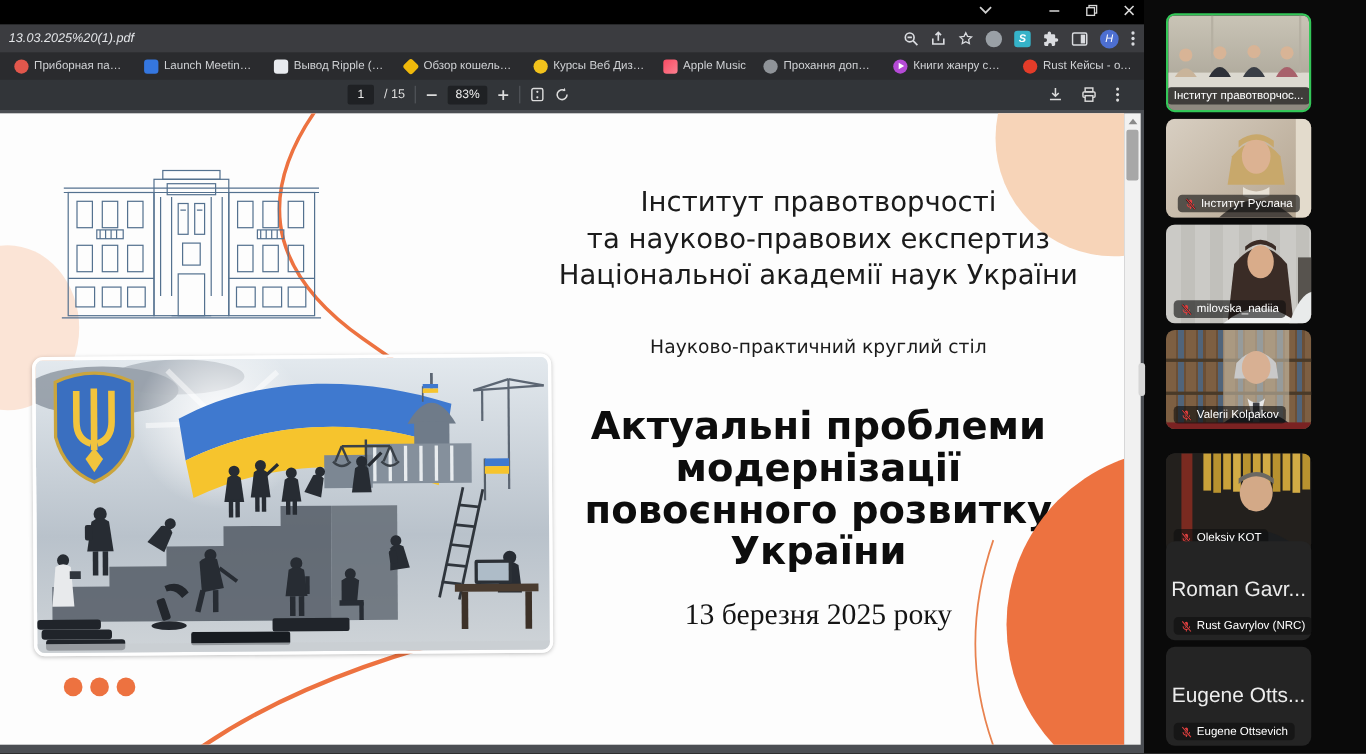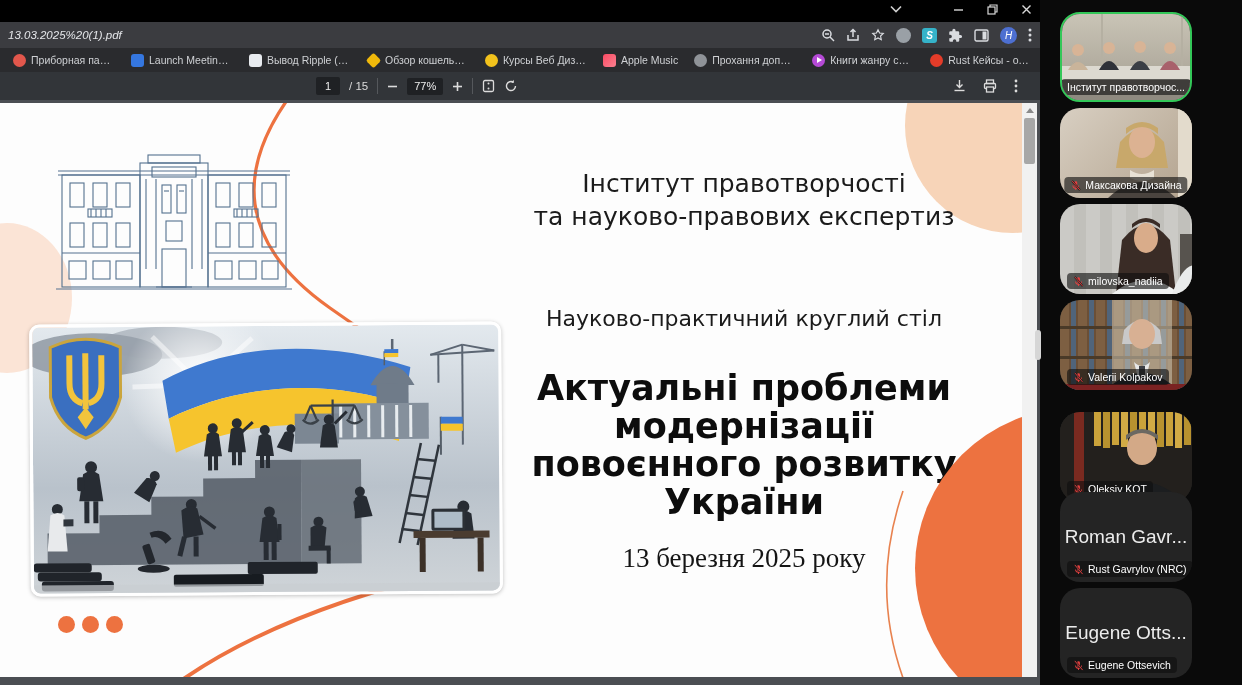--- a/index.html
+++ b/index.html
@@ -76,30 +76,30 @@
 
   .building { position:absolute; left:56px; top:46px; }
   .collage { position:absolute; left:30px; top:220px; width:472px; height:272px; border-radius:10px;
              overflow:hidden; border:3px solid #fff; box-shadow:0 1px 4px rgba(0,0,0,.25);
              transform:rotate(-.4deg); }
 
   
   .slide-text { position:absolute; left:488px; top:0; width:512px; text-align:center; color:#1b1b1b; }
   .org { position:absolute; top:64px; left:0; width:100%; font-size:25px; line-height:33px;
          font-family:"DejaVu Sans", sans-serif; }
-  .event { position:absolute; top:203px; left:0; width:100%; font-size:22px;
+  .event { position:absolute; top:203px; left:0; width:100%; font-size:17px;
            font-family:"DejaVu Sans", sans-serif; }
   .big-title { position:absolute; top:266px; left:0; width:100%; font-size:35px; line-height:38px;
                font-weight:bold; color:#0d0d0d; font-family:"DejaVu Sans", sans-serif; }
   .slide-date { position:absolute; top:440px; left:0; width:100%; font-size:27px;
                 font-family:"Liberation Serif", serif; color:#151515; }
 
   
   .zoom-sidebar { position:absolute; left:1040px; top:0; width:202px; height:685px; background:#0a0a0a; }
-  .tile { position:absolute; left:20px; width:132px; height:90px; border-radius:20px; overflow:hidden;
+  .tile { position:absolute; left:20px; width:132px; height:90px; border-radius:8px; overflow:hidden;
           background:#242424; }
   .tile.active { border:2px solid #33c758; }
   .tile-big-name { position:absolute; left:0; top:0; width:100%; height:100%;
                    display:flex; align-items:center; justify-content:center;
                    color:#ececec; font-size:19px; }
   .vlabel { position:absolute; bottom:5px; display:flex; align-items:center; gap:4px;
             background:rgba(15,15,15,.62); color:#fff; font-size:10.5px;
             padding:2px 6px; border-radius:4px; white-space:nowrap; max-width:150px; overflow:hidden; }
   .vlabel.center { left:50%; transform:translateX(-50%); }
   .vlabel.left { left:7px; }
@@ -240,21 +240,21 @@
     <div class="pdf-toolbar">
       <div class="pt-center">
         <input class="page-box" value="1" style="">
         <span class="pt-text">/ 15</span>
         <span class="pt-div"></span>
         <span class="icon-btn">
           <svg width="11" height="11" viewBox="0 0 11 11">
               <line x1="1" y1="5.5" x2="10" y2="5.5" stroke="#dcdcdc" stroke-width="1.6"></line>
             </svg>
         </span>
-        <span class="zoom-box">77%</span>
+        <span class="zoom-box">83%</span>
         <span class="icon-btn">
           <svg width="11" height="11" viewBox="0 0 11 11">
               <line x1="1" y1="5.5" x2="10" y2="5.5" stroke="#dcdcdc" stroke-width="1.6"></line>
               <line x1="5.5" y1="1" x2="5.5" y2="10" stroke="#dcdcdc" stroke-width="1.6"></line>
             </svg>
         </span>
         <span class="pt-div"></span>
         <span class="icon-btn">
           <svg width="13" height="14" viewBox="0 0 13 14">
               <rect x="1.5" y="1.5" width="10" height="11" rx="1.5" fill="none" stroke="#dcdcdc" stroke-width="1.3"></rect>
@@ -545,20 +545,21 @@
               <rect x="214" y="236" width="70" height="12" rx="2" fill="#20242a"></rect>
             </g>
             <rect x="0" y="258" width="470" height="10" fill="#c9cdd1" opacity=".7"></rect>
           </svg>
         </div>
 
         <div class="slide-text">
           <div class="org">
             <div>Інститут правотворчості</div>
             <div>та науково-правових експертиз</div>
+            <div>Національної академії наук України</div>
           </div>
           <div class="event">Науково-практичний круглий стіл</div>
           <div class="big-title">
             <div>Актуальні проблеми модернізації</div>
             <div>повоєнного розвитку України</div>
           </div>
           <div class="slide-date">13 березня 2025 року</div>
         </div>
 
         <div class="dots">
@@ -614,21 +615,21 @@
           <path d="M48,90 q34,-32 68,0 z" fill="#4a443f"></path>
           <path d="M70,62 q12,8 24,0 l0,8 q-12,6 -24,0 z" fill="#e8e2d6"></path>
         </svg>
       </div>
       <div class="vlabel center">
         <svg class="mic-off" width="11" height="11" viewBox="0 0 24 24">
             <path fill="#e64040" d="M12 15a3.2 3.2 0 0 0 3.2-3.2V6a3.2 3.2 0 0 0-6.4 0v5.8A3.2 3.2 0 0 0 12 15zm5.6-3.2h1.8A7.4 7.4 0 0 1 13 18.9V22h-2v-3.1a7.4 7.4 0 0 1-6.4-7.1h1.8A5.6 5.6 0 0 0 12 17a5.6 5.6 0 0 0 5.6-5.2z"></path>
             <line x1="4" y1="2" x2="21" y2="22" stroke="#1a1a1a" stroke-width="4"></line>
             <line x1="4" y1="2" x2="21" y2="22" stroke="#e64040" stroke-width="2"></line>
           </svg>
-        <span>Максакова Дизайна</span>
+        <span>Інститут Руслана</span>
       </div>
     </div>
 
     <div class="tile" style="top:204px">
       <div class="scene milo">
         <svg width="164" height="90" viewBox="0 0 164 90">
           <rect x="120" y="30" width="44" height="60" fill="#57534e"></rect>
           <path d="M62,36 q24,-30 48,0 l6,54 h-60 z" fill="#3a2c26"></path>
           <ellipse cx="86" cy="34" rx="12" ry="15" fill="#d9ac8a"></ellipse>
           <path d="M72,24 q14,-12 28,0 l0,-4 q-14,-12 -28,0 z" fill="#3a2c26"></path>

